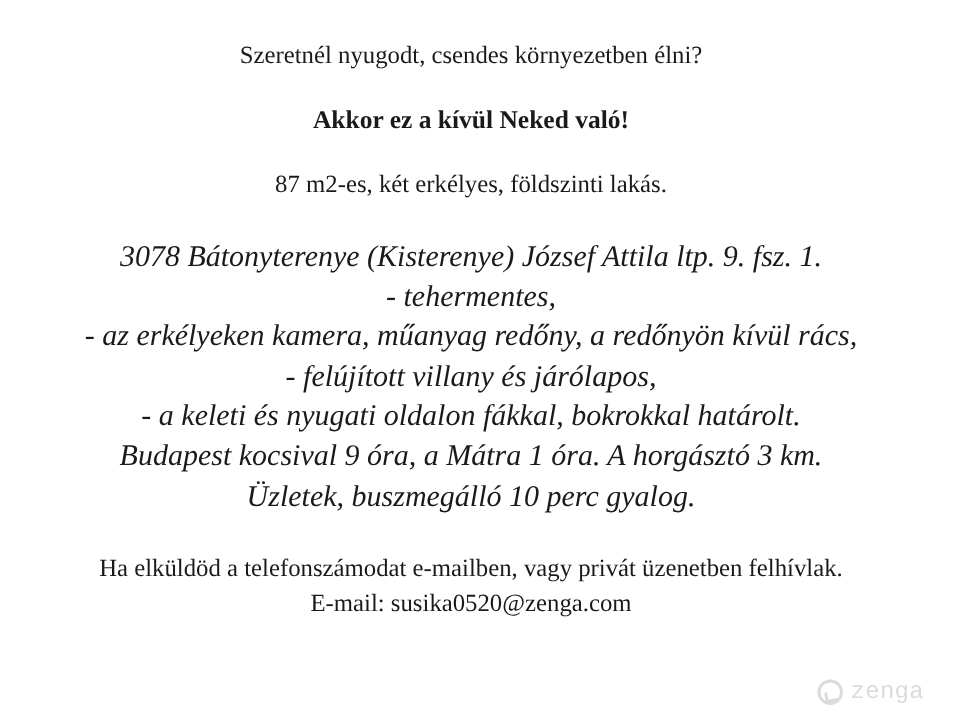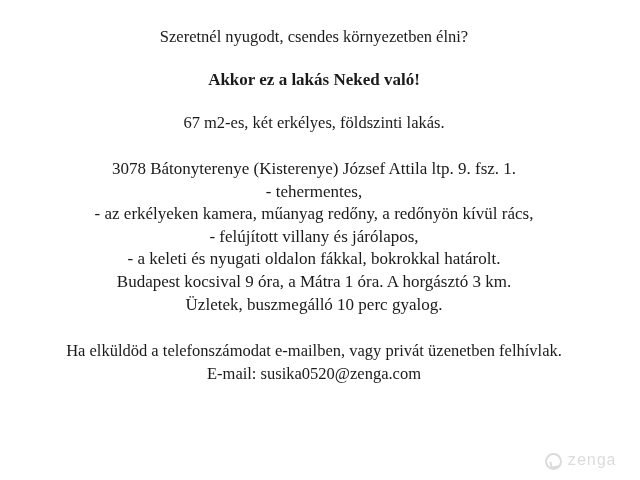--- a/index.html
+++ b/index.html
@@ -31,22 +31,23 @@
   .headline {
     font-size: 16.5px;
   }
   .bold {
     font-weight: bold;
     font-size: 17px;
   }
   .gap-md { height: 20px; }
   .gap-lg { height: 24px; }
   .block .line {
-    font-size: 17px;
+    font-size: 20px;
     line-height: 1.33;
+    font-style: italic;
   }
   .watermark {
     position: absolute;
     right: 12px;
     bottom: 10px;
     display: flex;
     align-items: center;
     gap: 5px;
     opacity: 0.30;
     font-family: Liberation Mono, monospace;
@@ -78,25 +79,25 @@
 </style>
 </head>
 <body>
 
 <div class="page">
 
   <div class="line headline">Szeretnél nyugodt, csendes környezetben élni?</div>
 
   <div class="gap-md"></div>
 
-  <div class="line bold">Akkor ez a lakás Neked való!</div>
+  <div class="line bold">Akkor ez a kívül Neked való!</div>
 
   <div class="gap-md"></div>
 
-  <div class="line">67 m2-es, két erkélyes, földszinti lakás.</div>
+  <div class="line">87 m2-es, két erkélyes, földszinti lakás.</div>
 
   <div class="gap-lg"></div>
 
   <div class="block">
     <div class="line">3078 Bátonyterenye (Kisterenye) József Attila ltp. 9. fsz. 1.</div>
     <div class="line">- tehermentes,</div>
     <div class="line">- az erkélyeken kamera, műanyag redőny, a redőnyön kívül rács,</div>
     <div class="line">- felújított villany és járólapos,</div>
     <div class="line">- a keleti és nyugati oldalon fákkal, bokrokkal határolt.</div>
     <div class="line">Budapest kocsival 9 óra, a Mátra 1 óra. A horgásztó 3 km.</div>

